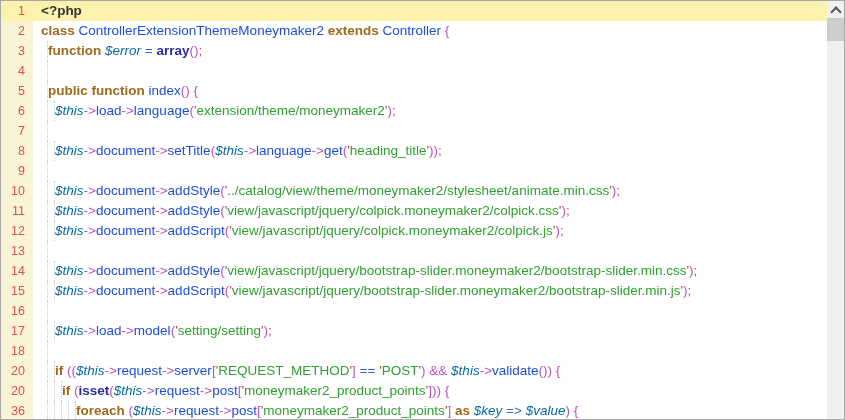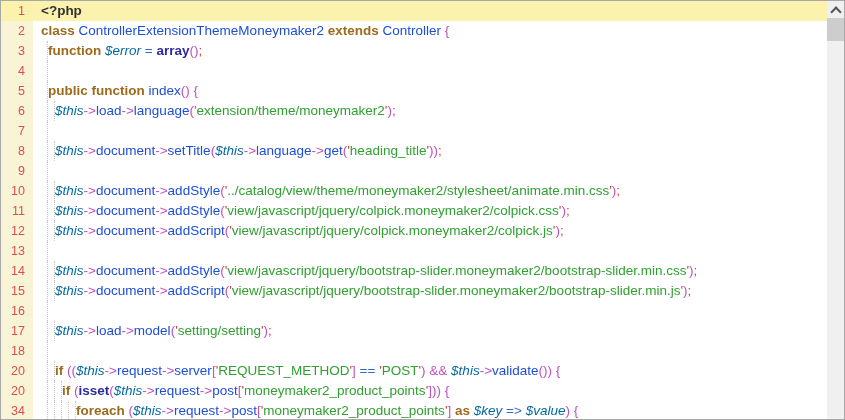--- a/index.html
+++ b/index.html
@@ -137,21 +137,21 @@
       </div>
       <div class="line">
         <div class="gut">20</div>
         <div class="code"><span class="ind"></span><span class="ind"></span><span class="tk-kw">if</span><span class="tk-id"> </span><span class="tk-br">((</span><span class="tk-var">$this</span><span class="tk-opm">-&gt;</span><span class="tk-id">request</span><span class="tk-opm">-&gt;</span><span class="tk-id">server</span><span class="tk-br">[</span><span class="tk-q">'</span><span class="tk-str">REQUEST_METHOD</span><span class="tk-q">'</span><span class="tk-br">]</span><span class="tk-id"> </span><span class="tk-opb">==</span><span class="tk-id"> </span><span class="tk-q">'</span><span class="tk-str">POST</span><span class="tk-q">'</span><span class="tk-br">)</span><span class="tk-id"> </span><span class="tk-opm">&amp;&amp;</span><span class="tk-id"> </span><span class="tk-var">$this</span><span class="tk-opm">-&gt;</span><span class="tk-id">validate</span><span class="tk-br">())</span><span class="tk-id"> </span><span class="tk-br">{</span></div>
       </div>
       <div class="line">
         <div class="gut">20</div>
         <div class="code"><span class="ind"></span><span class="ind"></span><span class="ind"></span><span class="tk-kw">if</span><span class="tk-id"> </span><span class="tk-br">(</span><span class="tk-fn">isset</span><span class="tk-br">(</span><span class="tk-var">$this</span><span class="tk-opm">-&gt;</span><span class="tk-id">request</span><span class="tk-opm">-&gt;</span><span class="tk-id">post</span><span class="tk-br">[</span><span class="tk-q">'</span><span class="tk-str">moneymaker2_product_points</span><span class="tk-q">'</span><span class="tk-br">]))</span><span class="tk-id"> </span><span class="tk-br">{</span></div>
       </div>
       <div class="line">
-        <div class="gut">34</div>
+        <div class="gut">36</div>
         <div class="code"><span class="ind"></span><span class="ind"></span><span class="ind"></span><span class="ind"></span><span class="ind"></span><span class="tk-kw">foreach</span><span class="tk-id"> </span><span class="tk-br">(</span><span class="tk-var">$this</span><span class="tk-opm">-&gt;</span><span class="tk-id">request</span><span class="tk-opm">-&gt;</span><span class="tk-id">post</span><span class="tk-br">[</span><span class="tk-q">'</span><span class="tk-str">moneymaker2_product_points</span><span class="tk-q">'</span><span class="tk-br">]</span><span class="tk-id"> </span><span class="tk-kw">as</span><span class="tk-id"> </span><span class="tk-var">$key</span><span class="tk-id"> </span><span class="tk-opb">=&gt;</span><span class="tk-id"> </span><span class="tk-var">$value</span><span class="tk-br">)</span><span class="tk-id"> </span><span class="tk-br">{</span></div>
       </div>
     </div>
 
   <div id="scrollbar">
     <div id="scroll-up">
       <span class="chev"></span>
     </div>
     <div id="scroll-thumb"></div>
     <div id="scroll-track"></div>

